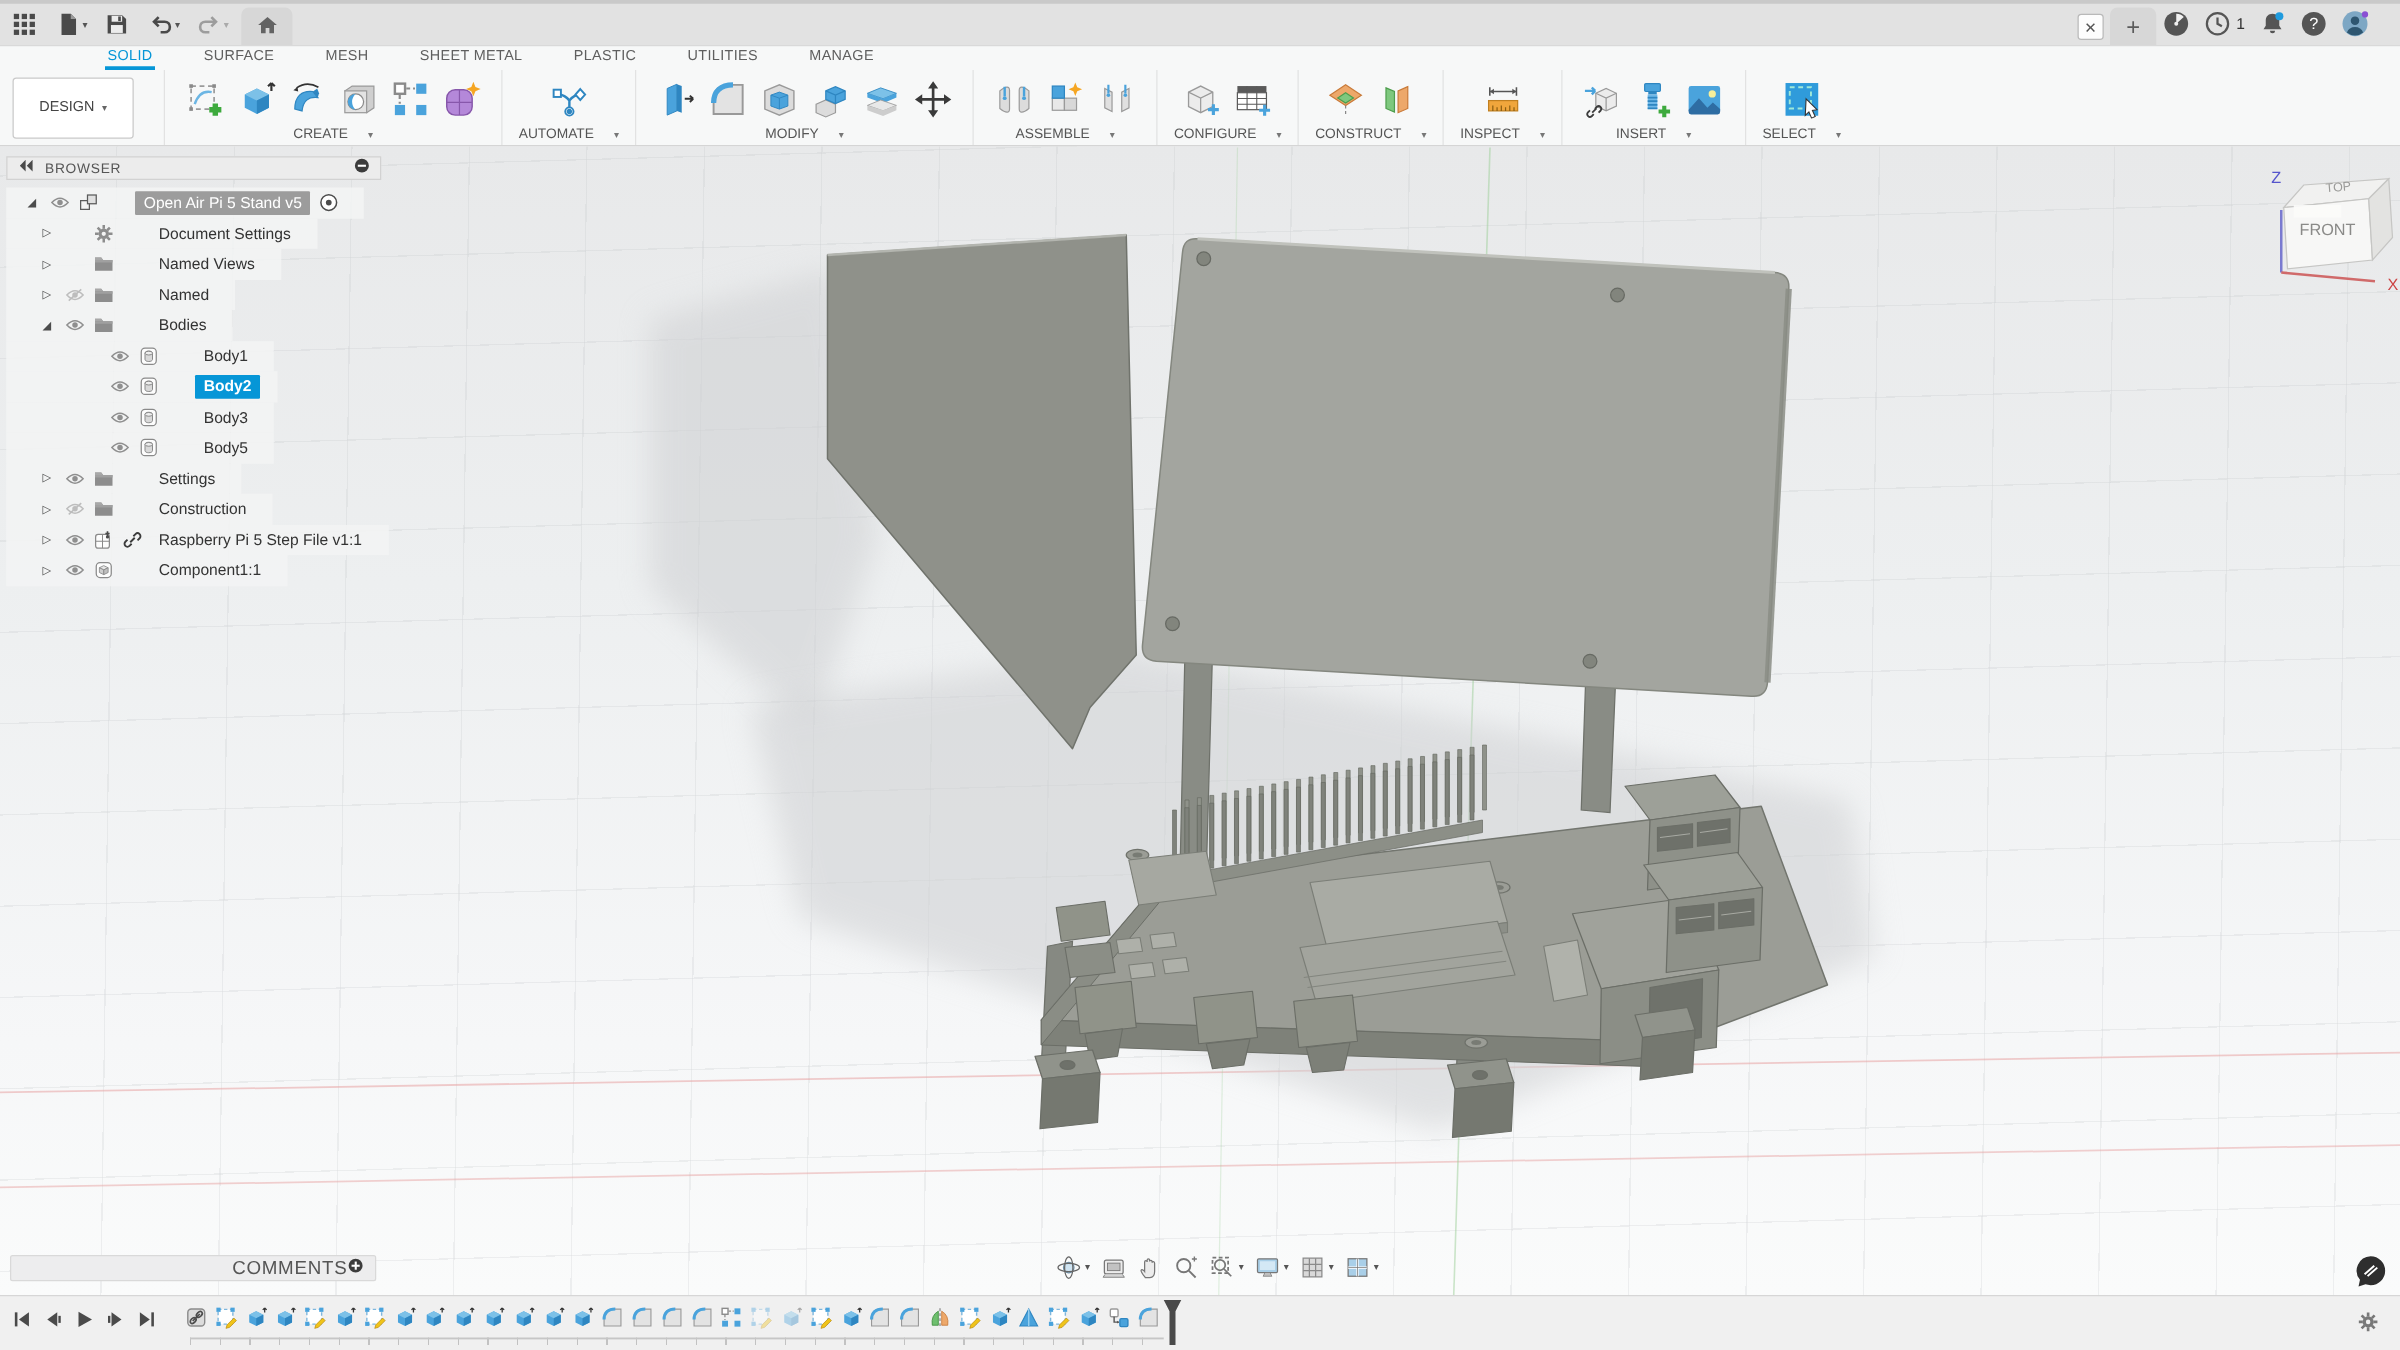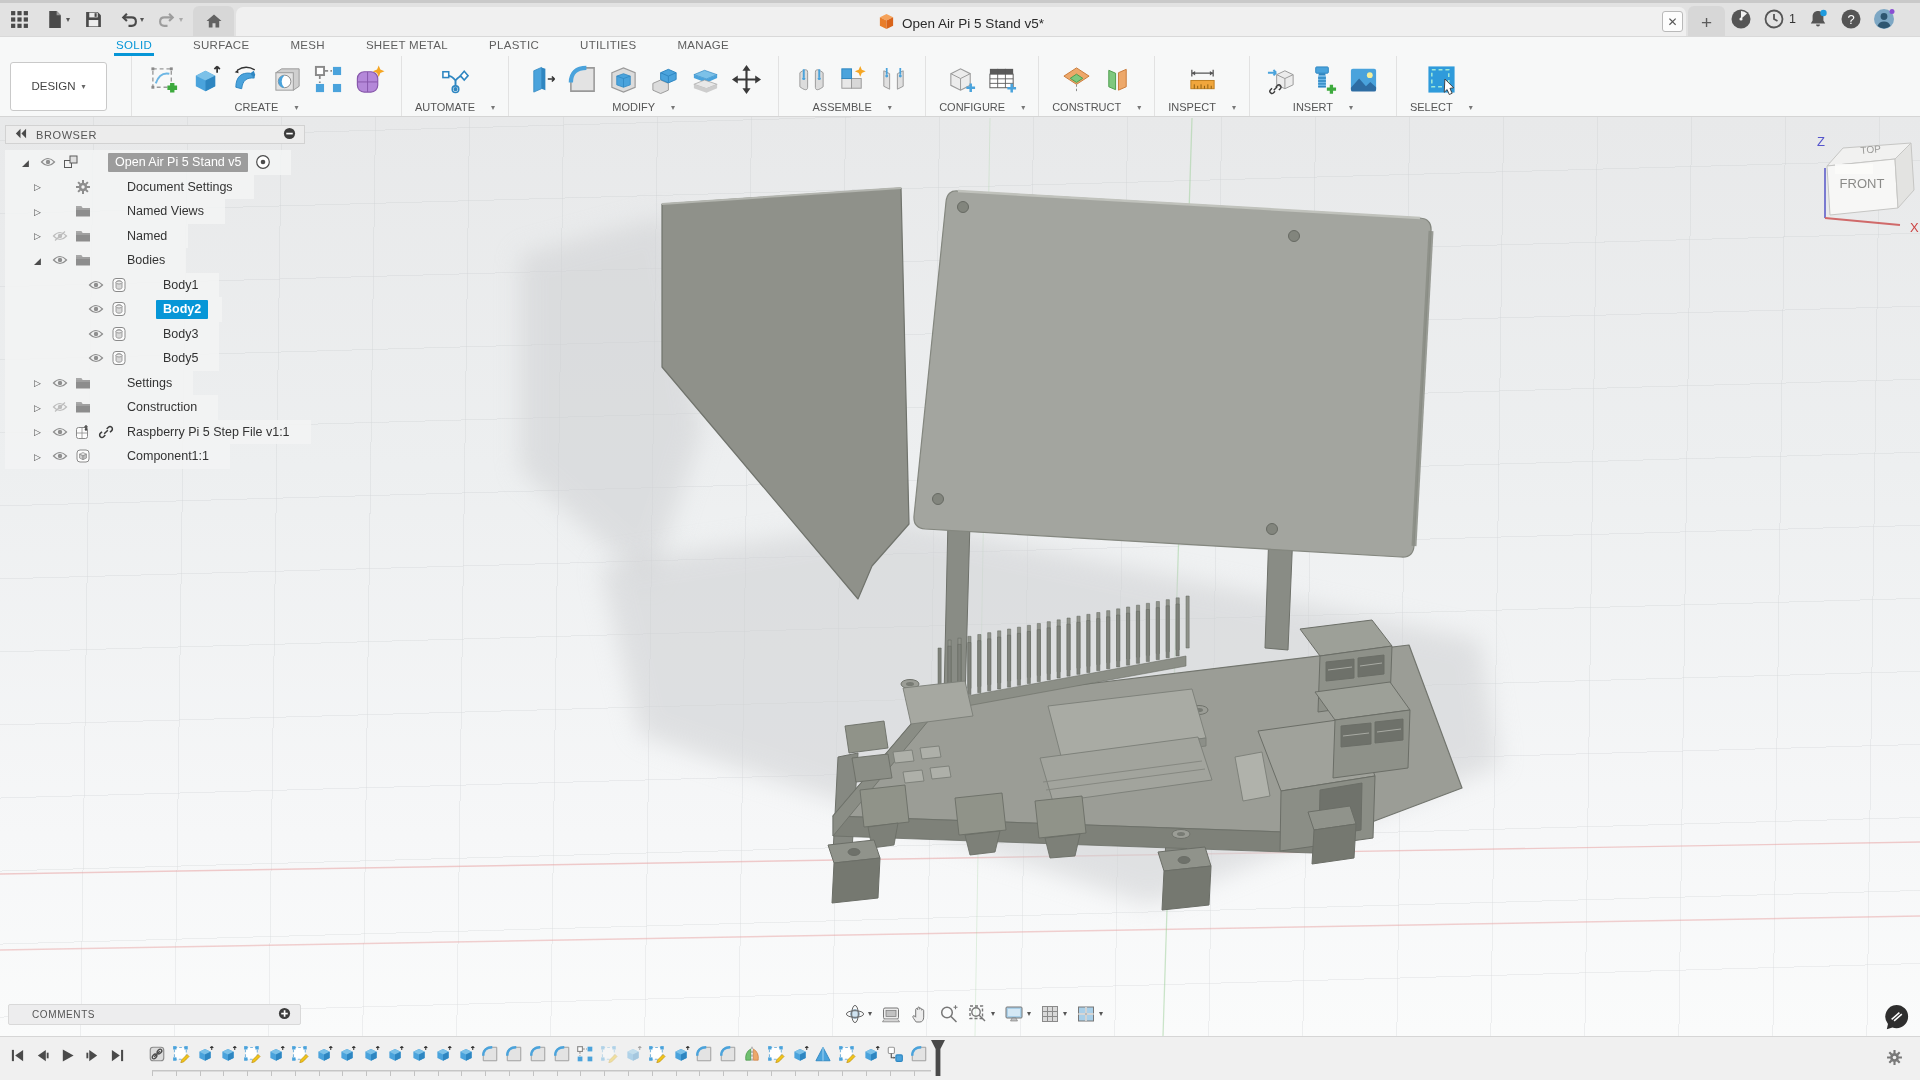--- a/index.html
+++ b/index.html
@@ -38,21 +38,21 @@
     border-radius:6px 6px 0 0; display:flex; align-items:center; justify-content:center;
     font-size:19px; color:#5b5b5b; }
   #right-icons { position:absolute; left:1730px; top:5px; display:flex; align-items:center; gap:11px; }
   .ri { position:relative; display:flex; align-items:center; }
   .ri svg { width:22px; height:22px; display:block; }
   #history-count { font-size:12.5px; color:#333; margin-left:4px; }
 
   
   #tabrow { position:absolute; left:0; top:36px; right:0; height:20px; background:#f7f8f8;
     border-top:1px solid #d9d9d9; display:flex; align-items:stretch; gap:37px;
-    padding-left:114px; z-index:20; }
+    padding-left:84px; z-index:20; }
   .rtab { display:flex; align-items:center; font-size:11.5px; letter-spacing:.3px; color:#5f5f5f;
     border-bottom:3px solid transparent; padding:0 2px; }
   .rtab.active { color:#0696d7; border-bottom-color:#0696d7; }
 
   
   #toolbar { position:absolute; left:0; top:56px; right:0; height:61px; background:#f7f8f8;
     border-bottom:1px solid #d5d5d5; display:flex; align-items:stretch; z-index:20; }
   #design-btn { margin:6px 24px 6px 10px; width:97px; align-self:center; height:49px;
     background:#fff; border:1px solid #c9c9c9; border-radius:3px; display:flex; align-items:center;
     justify-content:center; gap:6px; font-size:11.5px; color:#444; }
@@ -88,21 +88,21 @@
   .trow.sel-blue .label { background:#0696d7; color:#fff;font-weight:bold; }
   .trow .post { margin-left:6px; } .trow .post:empty { display:none; }
 
   
   #viewcube { position:absolute; left:1795px; top:128px; width:135px; height:118px; z-index:10; }
 
   
   #comments { position:absolute; left:8px; top:1004px; width:293px; height:21px; background:#ededee;
     border:1px solid #d9d9d9; border-radius:2px; display:flex; align-items:center; padding:0 9px;
     z-index:10; }
-  #comments .clabel { flex:1; font-size:10px; letter-spacing:.6px; color:#555; padding-left:14px; }
+  #comments .clabel { flex:1; font-size:15px; letter-spacing:.6px; color:#555; padding-left:14px;text-align:right; }
   #comments svg { width:13px; height:13px; }
 
   
   #navbar { position:absolute; left:845px; top:1001px; height:25px; display:flex; align-items:center;
     gap:9px; z-index:10; }
   .navbtn { display:flex; align-items:center; gap:3px; }
   .navbtn svg { width:20px; height:20px; display:block; }
   .navbtn .caret { font-size:8px; color:#555; }
   .navbtn .caret:empty { display:none; }
 
@@ -792,28 +792,20 @@
           </svg>
         </span>
         <span class="caret">▾</span>
       </span>
     </div>
   <div id="home-tab">
       <span><svg viewBox="0 0 18 18" fill="#636363">
           <path d="M9 2.5 16.5 9h-2.3v6.5h-3.7v-4.2H7.5v4.2H3.8V9H1.5z"></path>
         </svg></span>
     </div>
-  <div id="doc-tab">
-    <span><svg viewBox="0 0 18 18">
-          <polygon points="9,1 16,4.5 9,8 2,4.5" fill="#f5a25a"></polygon>
-          <polygon points="2,4.5 9,8 9,17 2,13.5" fill="#e87d2a"></polygon>
-          <polygon points="16,4.5 9,8 9,17 16,13.5" fill="#d9641a"></polygon>
-        </svg></span>
-    <span>Open Air Pi 5 Stand v5*</span>
-  </div>
   <div id="doc-close">✕</div>
   <div id="new-tab">+</div>
   <div id="right-icons">
     <span class="ri">
         <svg viewBox="0 0 22 22">
           <circle cx="11" cy="11" r="9.5" fill="#555"></circle>
           <path d="M11 11 17 5.5A8 8 0 0 0 11 3z" fill="#f0f0f0"></path>
           <circle cx="11" cy="11" r="1.6" fill="#f0f0f0"></circle>
         </svg>
       </span>

